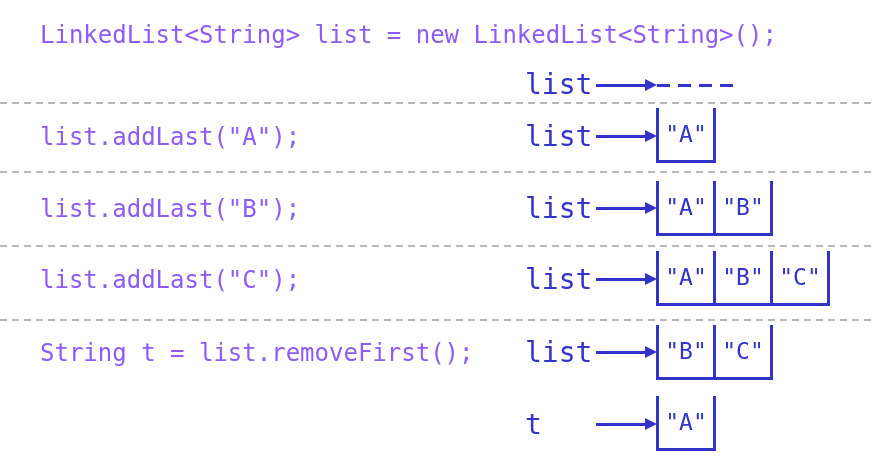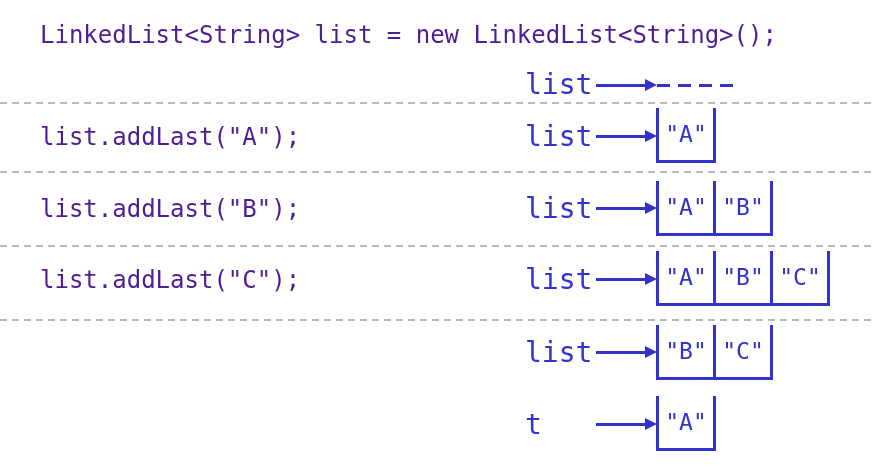--- a/index.html
+++ b/index.html
@@ -6,21 +6,21 @@
   .stage {
     position:relative;
     width:874px; height:469px;
     background:#ffffff;
     font-family:"DejaVu Sans Mono","Liberation Mono",monospace;
     overflow:hidden;
   }
   .code {
     position:absolute;
     font-size:24px; line-height:28px;
-    color:#4c1d95;
+    color:#8b5cf6;
     white-space:pre;
   }
   .varlabel {
     position:absolute;
     font-size:28px; line-height:28px;
     color:#3333cc;
     white-space:pre;
   }
   .divider {
     position:absolute; left:0;
@@ -91,20 +91,21 @@
   <div class="varlabel" style="left:525px; top:266px">list</div>
   <div class="arrow" style="left:596px; top:278px"></div>
   <div class="cells" style="left:656px; top:251px">
     <div class="cell">"A"</div>
     <div class="cell">"B"</div>
     <div class="cell">"C"</div>
   </div>
 
   <div class="divider" style="top:319px"></div>
 
+  <div class="code" style="left:40px; top:339px">String t = list.removeFirst();</div>
   <div class="varlabel" style="left:525px; top:339px">list</div>
   <div class="arrow" style="left:596px; top:351px"></div>
   <div class="cells" style="left:656px; top:325px">
     <div class="cell">"B"</div>
     <div class="cell">"C"</div>
   </div>
 
   <div class="varlabel" style="left:525px; top:411px">t</div>
   <div class="arrow" style="left:596px; top:423px"></div>
   <div class="cells" style="left:656px; top:396px">

